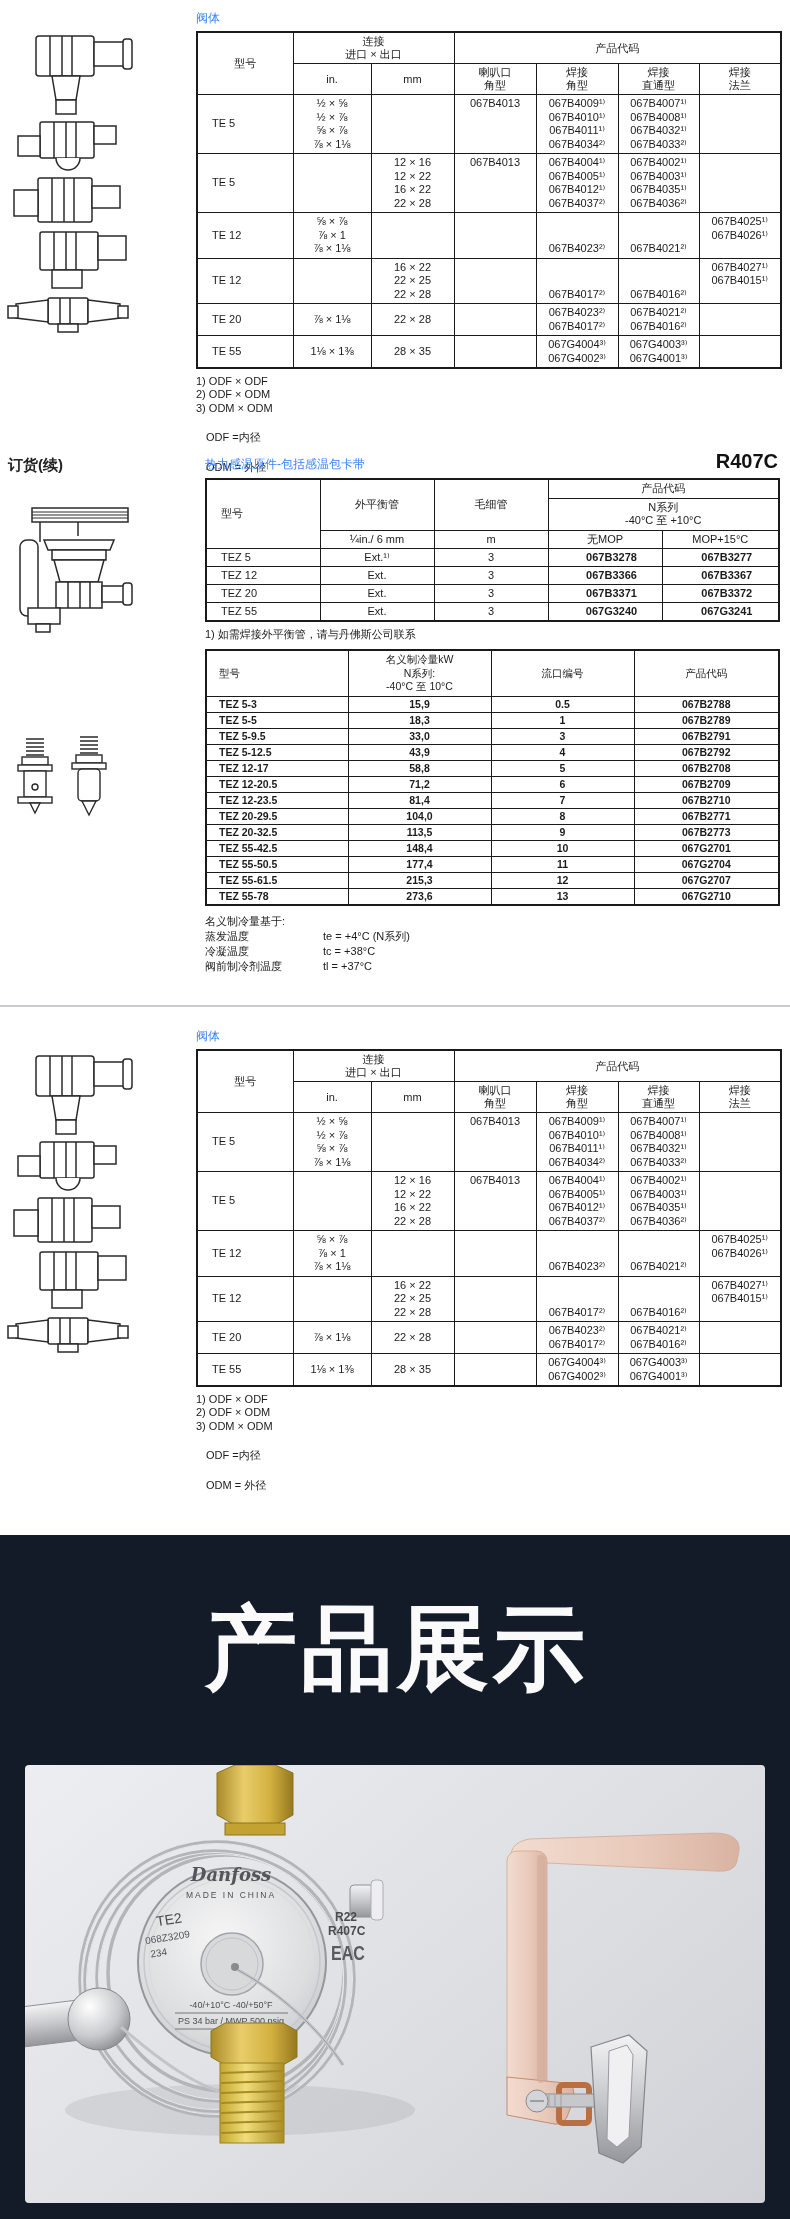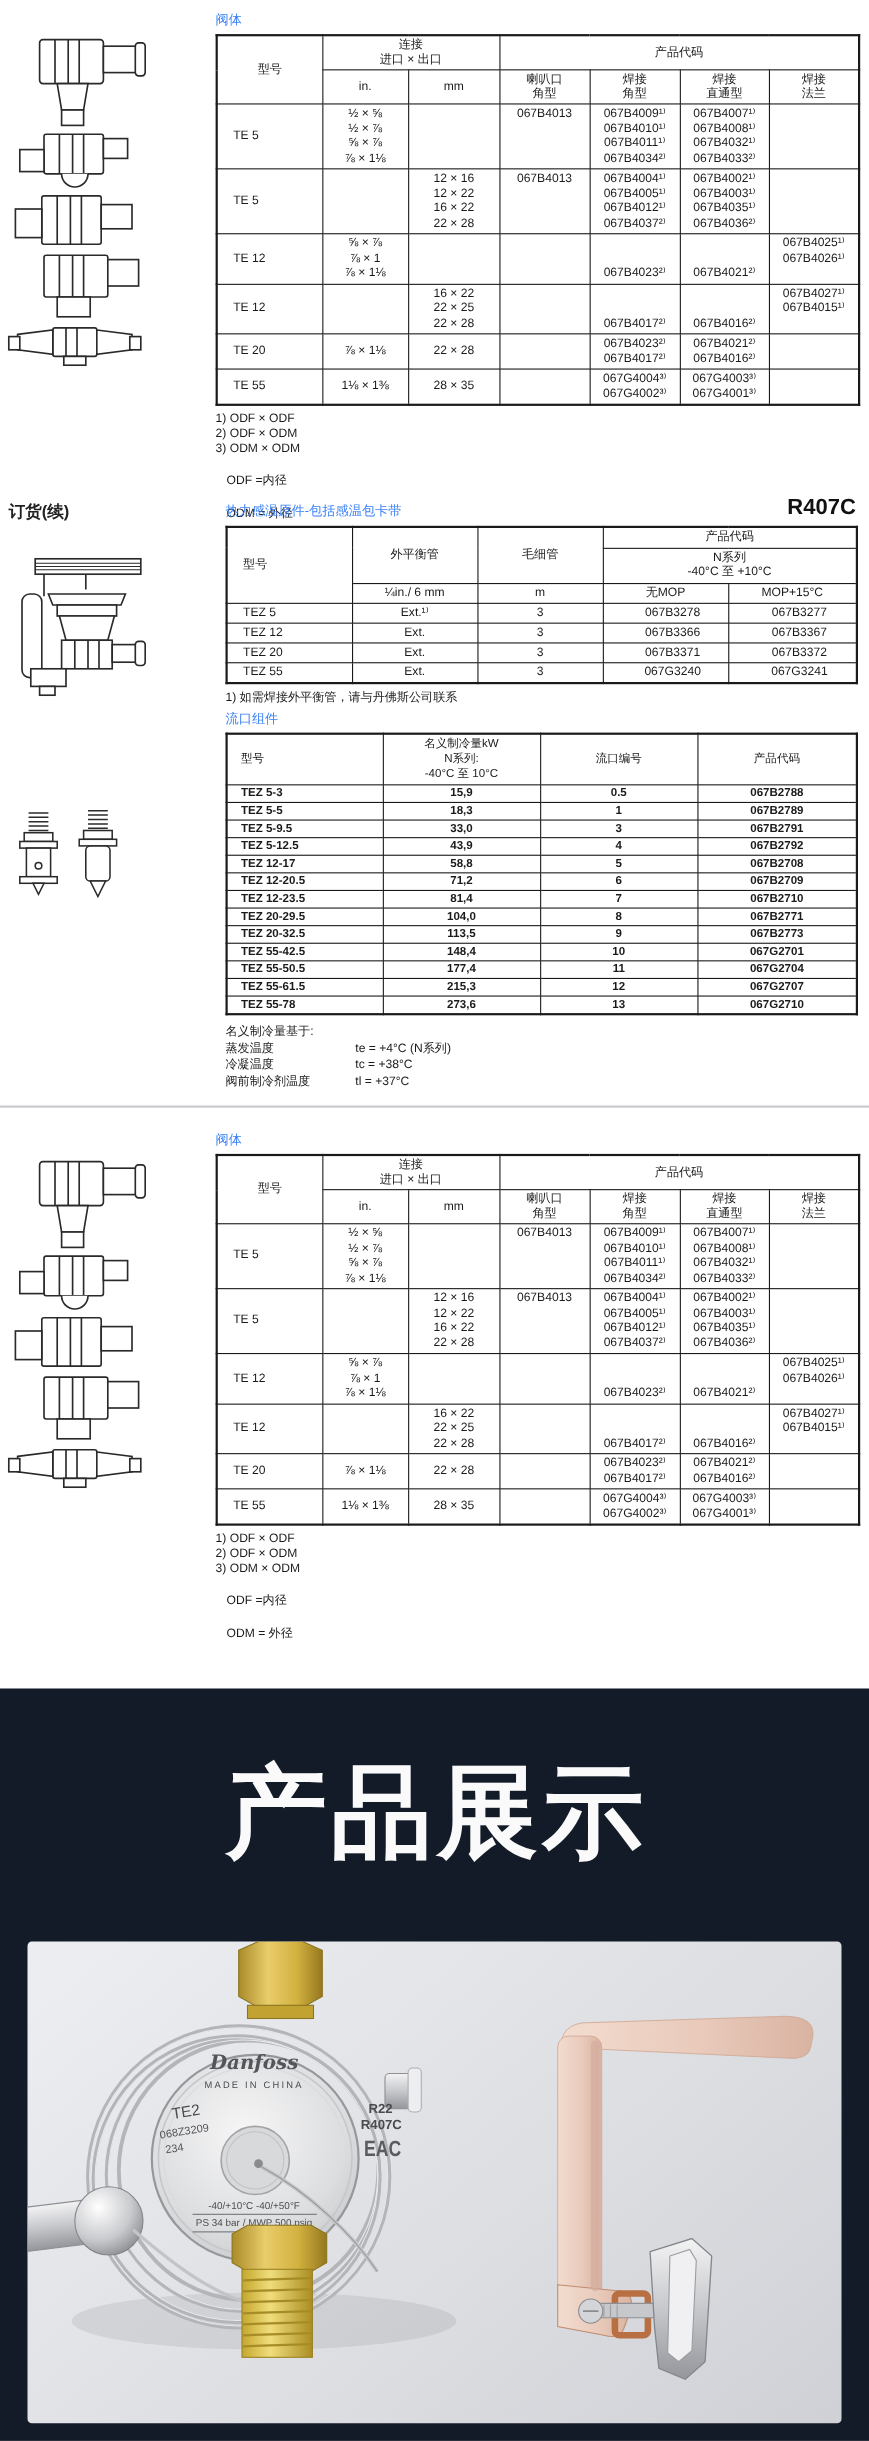--- a/index.html
+++ b/index.html
@@ -14,21 +14,21 @@
   
   table.valve{width:584px;font-size:11px;}
   table.valve td:nth-child(1){text-align:left;padding-left:14px;vertical-align:middle;}
   table.valve td{vertical-align:middle;}
   table.valve td:nth-child(n+4){vertical-align:top;font-weight:normal;text-align:center;}
   table.valve th{line-height:13px;}
   
   table.thermo{width:573px;font-size:11px;}
   table.thermo td{line-height:15px;padding:1px 3px;}
   table.thermo td:nth-child(1){text-align:left;padding-left:14px;}
-  table.thermo td:nth-child(n+4){font-weight:normal;padding-left:16px;}
+  table.thermo td:nth-child(n+4){font-weight:bold;padding-left:16px;}
   
   table.orif{width:573px;font-size:10.5px;}
   table.orif td{line-height:13px;padding:1px 4px;font-weight:bold;}
   table.orif td:nth-child(1){text-align:left;padding-left:12px;}
   table.orif td:nth-child(4){font-weight:bold;}
 
   .sec-label{font-size:12px;color:#3b82f6;}
   .footnotes{font-size:11px;line-height:13.4px;margin-top:6px;color:#1b1b1b;}
   .footnotes .ind{padding-left:10px;margin-top:16px;}
   .r407c{font-size:20px;font-weight:bold;color:#111;}
@@ -340,21 +340,20 @@
             <td>3</td>
             <td>067G3240</td>
             <td>067G3241</td>
           </tr>
         </tbody>
     </table>
     <div class="footnotes">1) 如需焊接外平衡管，请与丹佛斯公司联系</div>
   </div>
 
   <div class="abs" style="left:205px;top:645px;width:575px">
-    <div class="sec-label">流口组件</div>
     <table class="tbl orif" style="margin-top:4px">
       <colgroup>
           <col style="width:142px">
           <col style="width:143px">
           <col style="width:143px">
           <col style="width:145px">
         </colgroup>
       <thead>
         <tr>
           <th style="text-align:left;padding-left:12px">型号</th>

